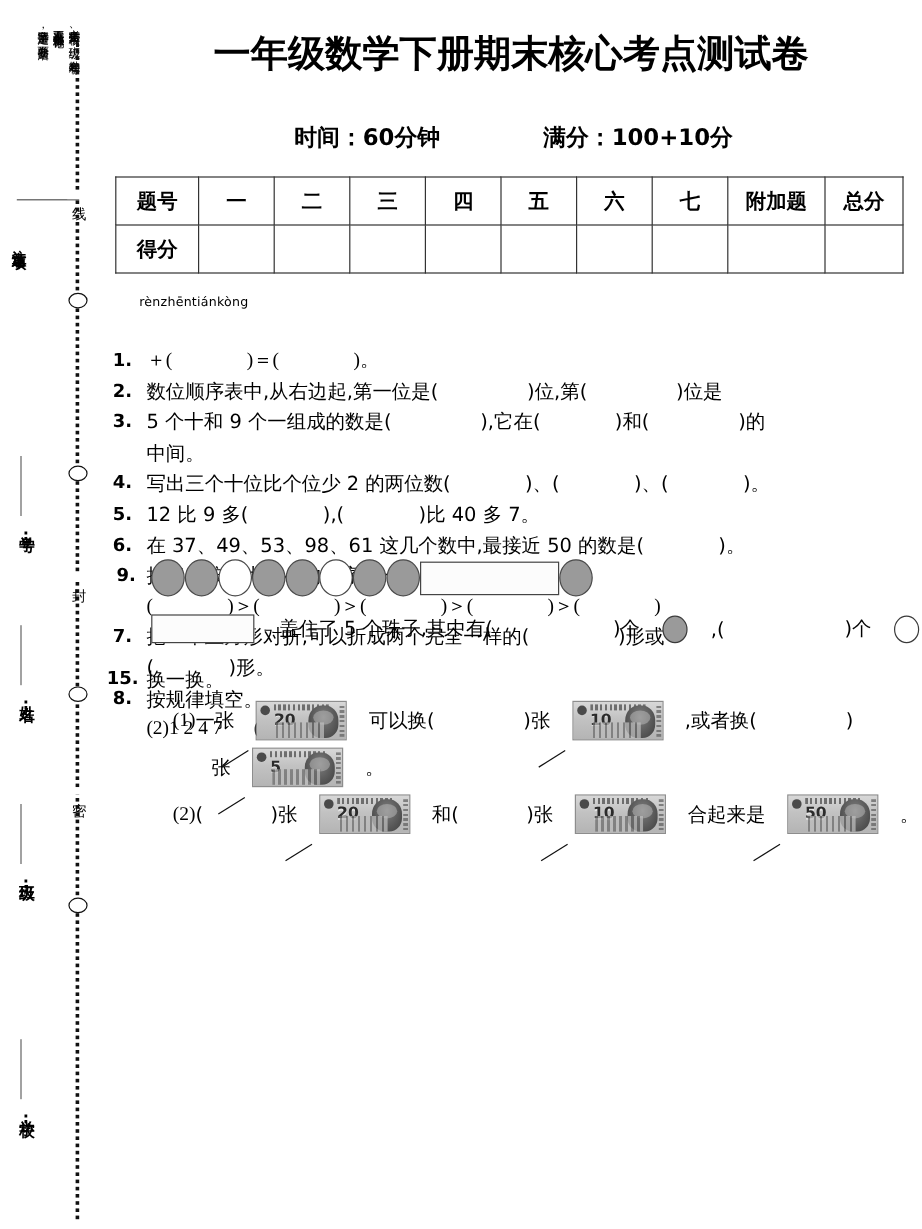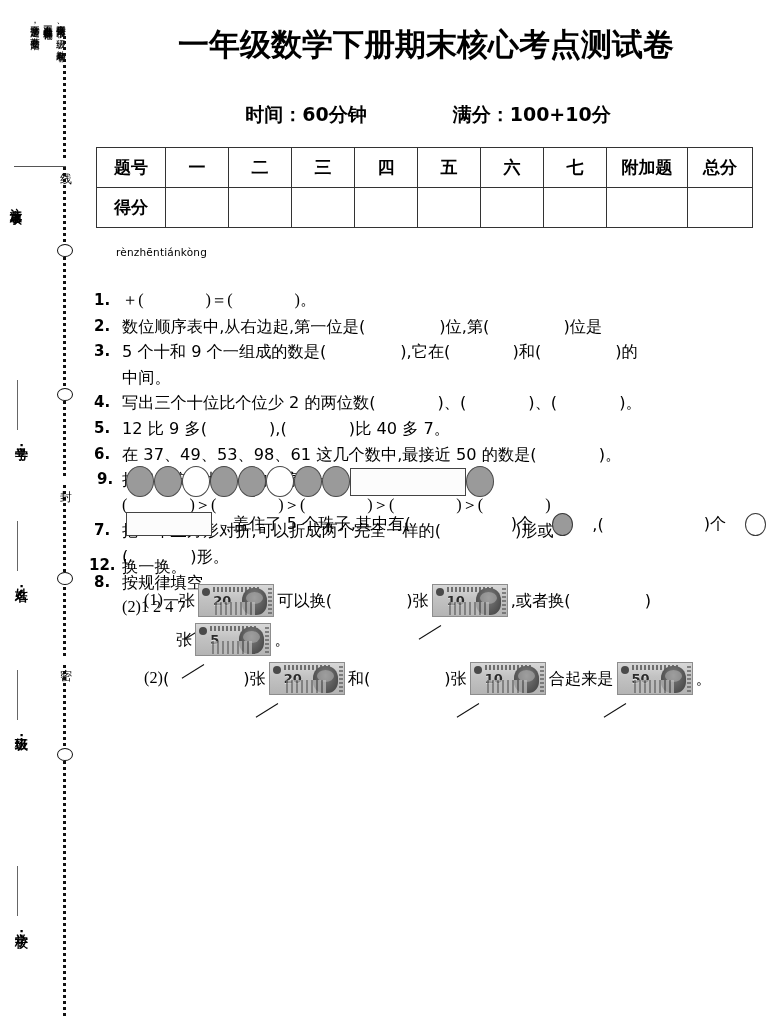--- a/index.html
+++ b/index.html
@@ -300,21 +300,21 @@
   }
   .money-line.indent2 { padding-left: 88px; }
 
   .note {
     position: relative;
     display: inline-block;
     width: 76px; height: 33px;
     background: linear-gradient(180deg,#d8d8d8 0%,#c2c2c2 45%,#b4b4b4 100%);
     border: 1px solid #8d8d8d;
     box-sizing: border-box;
-    margin: 0 3px;
+    margin: 0 18px;
     overflow: hidden;
     vertical-align: middle;
   }
   .note .n-top {
     position: absolute;
     left: 14px; top: 2px;
     width: 46px; height: 5px;
     background: repeating-linear-gradient(90deg,#555 0 2px, transparent 2px 4px);
     opacity: .8;
   }
@@ -522,21 +522,21 @@
     <span class="inline-bead gray"></span>
     <span class="cjk">,(</span>
     <span class="blank-md"></span>
     <span class="cjk">)个</span>
     <span class="inline-bead white"></span>
     <span class="cjk">。</span>
   </div>
 
   <div id="q10">
     <div id="q10-head">
-      <span class="qnum">12.</span>
+      <span class="qnum">15.</span>
       <span class="cjk">换一换。</span>
     </div>
 
     <div class="money-line">
       <span>(1)</span>
       <span class="cjk">一张</span>
       <span class="note-wrap">
         <span class="note">
           <span class="n-seal"></span><span class="n-top"></span>
           <span class="n-val">20</span>

